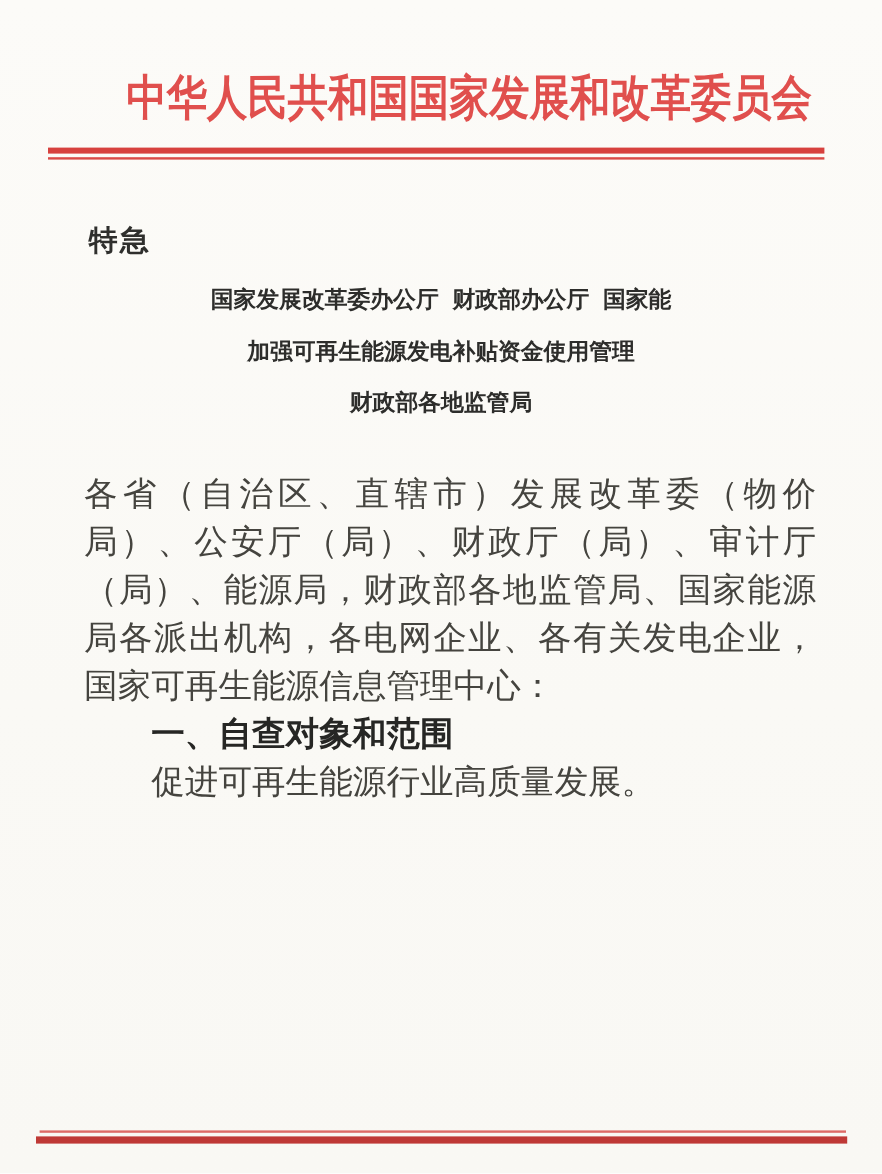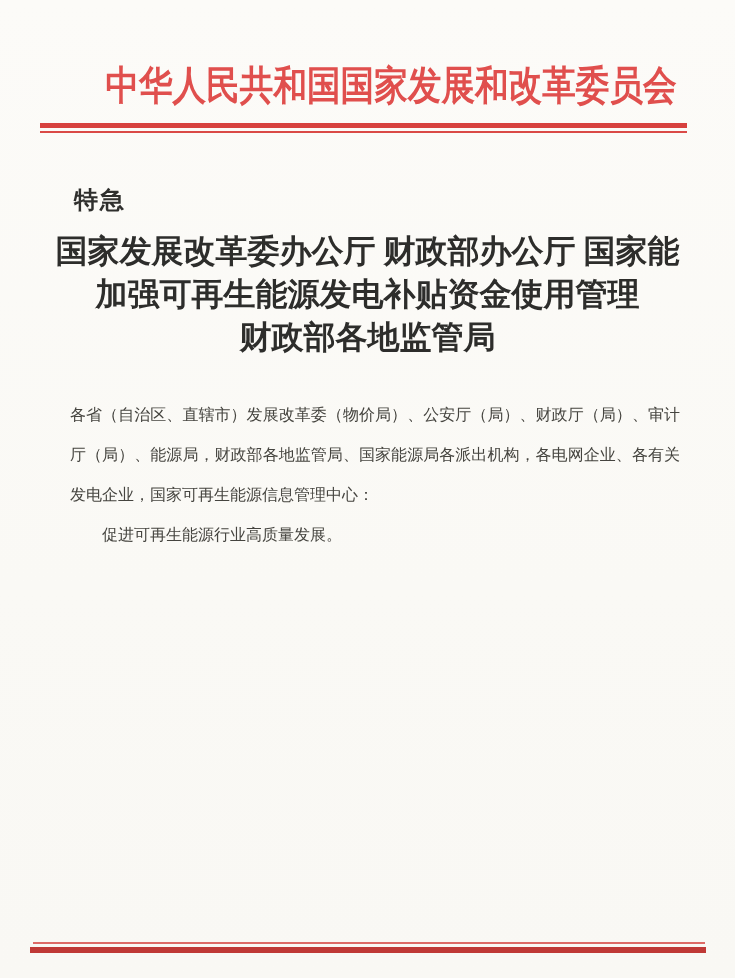--- a/index.html
+++ b/index.html
@@ -6,21 +6,21 @@
     margin: 0;
     padding: 0;
     background: #ffffff;
   }
   .page {
     position: relative;
     width: 735px;
     height: 978px;
     background: linear-gradient(180deg, #fcfbf8 0%, #faf9f5 60%, #f9f8f4 100%);
     overflow: hidden;
-    font-family: Liberation Serif, serif;
+    font-family: Liberation Mono, monospace;
   }
   
   .agency {
     position: absolute;
     top: 64px;
     left: 47px;
     width: 688px;
     text-align: center;
     font-size: 40px;
     line-height: 44px;
@@ -55,32 +55,32 @@
     color: #2f2f2d;
     letter-spacing: 2px;
   }
   .title {
     position: absolute;
     top: 230px;
     left: 0;
     width: 735px;
     margin: 0;
     text-align: center;
-    font-size: 32px;
+    font-size: 19px;
     line-height: 43px;
     font-weight: bold;
     color: #2d2d2b;
   }
   .title .title-line { display: block; }
   .body-text {
     position: absolute;
     top: 395px;
     left: 70px;
     width: 610px;
-    font-size: 16px;
+    font-size: 28px;
     line-height: 40px;
     color: #45443f;
     text-align: justify;
   }
   .body-text p {
     margin: 0;
     padding: 0;
   }
   .body-text p.indent { text-indent: 2em; }
   .body-text p.heading {
@@ -118,19 +118,20 @@
   <div class="urgency">特急</div>
 
   <h1 class="title">
     <span class="title-line">国家发展改革委办公厅 财政部办公厅 国家能</span>
     <span class="title-line">加强可再生能源发电补贴资金使用管理</span>
     <span class="title-line">财政部各地监管局</span>
   </h1>
 
   <div class="body-text">
     <p>各省（自治区、直辖市）发展改革委（物价局）、公安厅（局）、财政厅（局）、审计厅（局）、能源局，财政部各地监管局、国家能源局各派出机构，各电网企业、各有关发电企业，国家可再生能源信息管理中心：</p>
+    <p class="indent heading">一、自查对象和范围</p>
     <p class="indent">促进可再生能源行业高质量发展。</p>
   </div>
 
   <div class="footer-rule-thin"></div>
   <div class="footer-rule-thick"></div>
 
 </div>
 
 </body></html>

